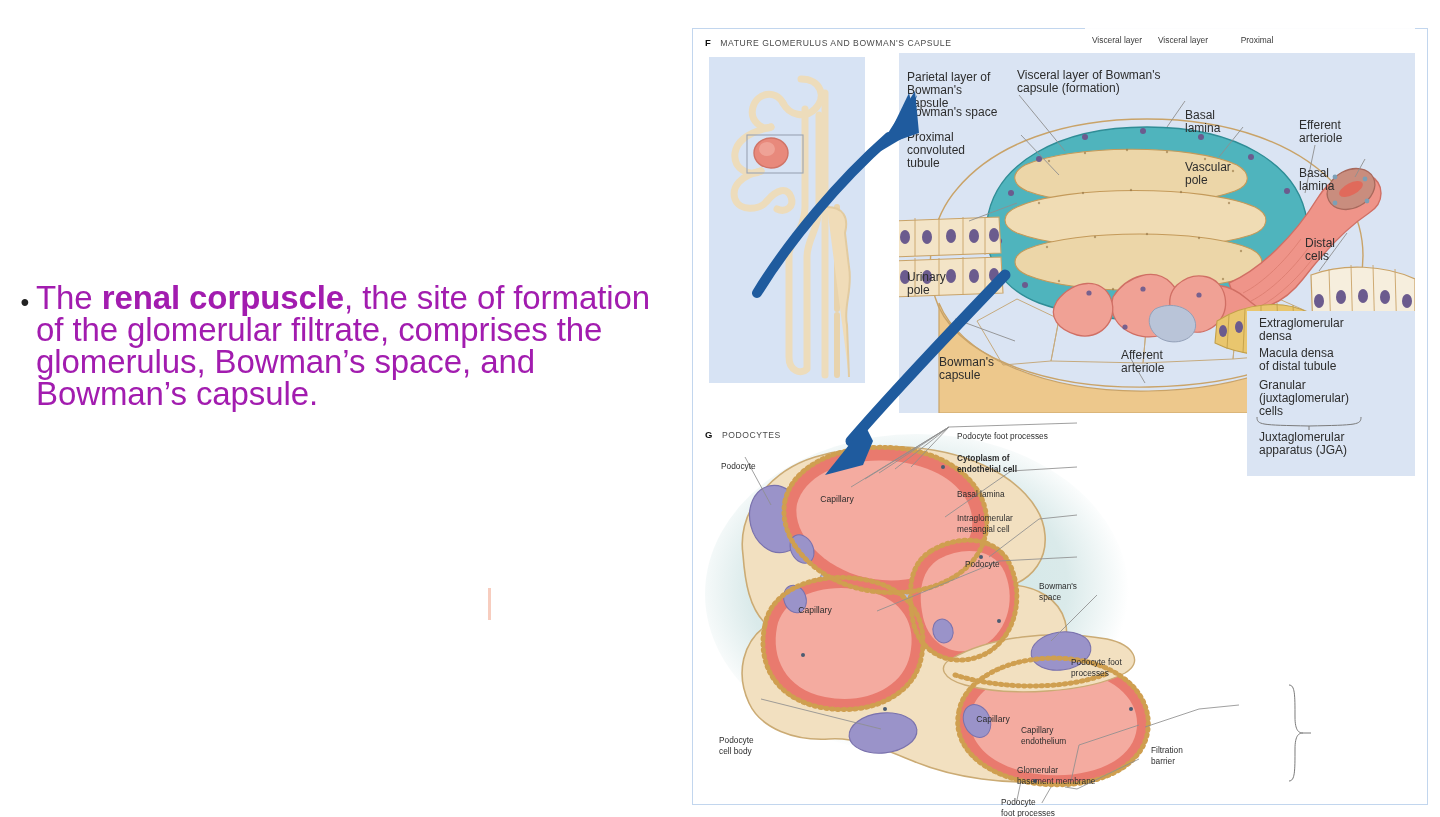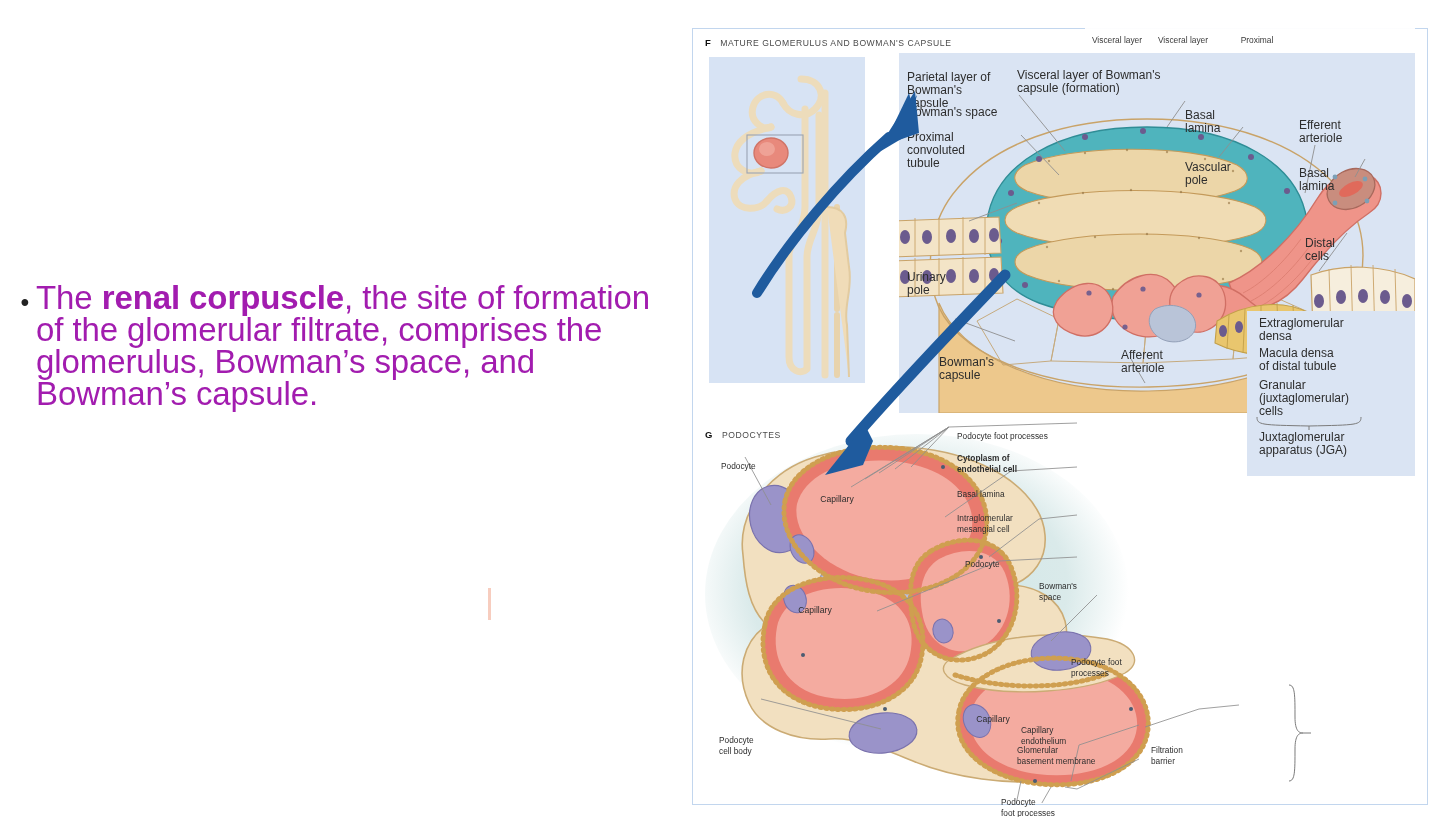--- a/index.html
+++ b/index.html
@@ -489,21 +489,21 @@
       <div class="g-label" style="left:22px;top:52px;width:62px;">Podocyte</div>
       <div class="g-label" style="left:266px;top:150px;width:62px;">Podocyte</div>
       <div class="g-label" style="left:340px;top:172px;width:62px;white-space:pre-line;">Bowman's
 space</div>
       <div class="g-label" style="left:372px;top:248px;width:74px;white-space:pre-line;">Podocyte foot
 processes</div>
       <div class="g-label" style="left:20px;top:326px;width:62px;white-space:pre-line;">Podocyte
 cell body</div>
       <div class="g-label" style="left:322px;top:316px;width:78px;white-space:pre-line;">Capillary
 endothelium</div>
-      <div class="g-label" style="left:318px;top:336px;width:128px;white-space:pre-line;">Glomerular
+      <div class="g-label" style="left:318px;top:356px;width:128px;white-space:pre-line;">Glomerular
 basement membrane</div>
       <div class="g-label" style="left:302px;top:388px;width:88px;white-space:pre-line;">Podocyte
 foot processes</div>
       <div class="g-label" style="left:452px;top:336px;width:62px;white-space:pre-line;">Filtration
 barrier</div>
 
       <div class="g-label" style="left:108px;top:85px;width:60px;text-align:center;font-size:8.6px;">Capillary</div>
       <div class="g-label" style="left:86px;top:196px;width:60px;text-align:center;font-size:8.6px;">Capillary</div>
 
       <div class="g-label" style="left:264px;top:305px;width:60px;text-align:center;font-size:8.6px;">Capillary</div>

